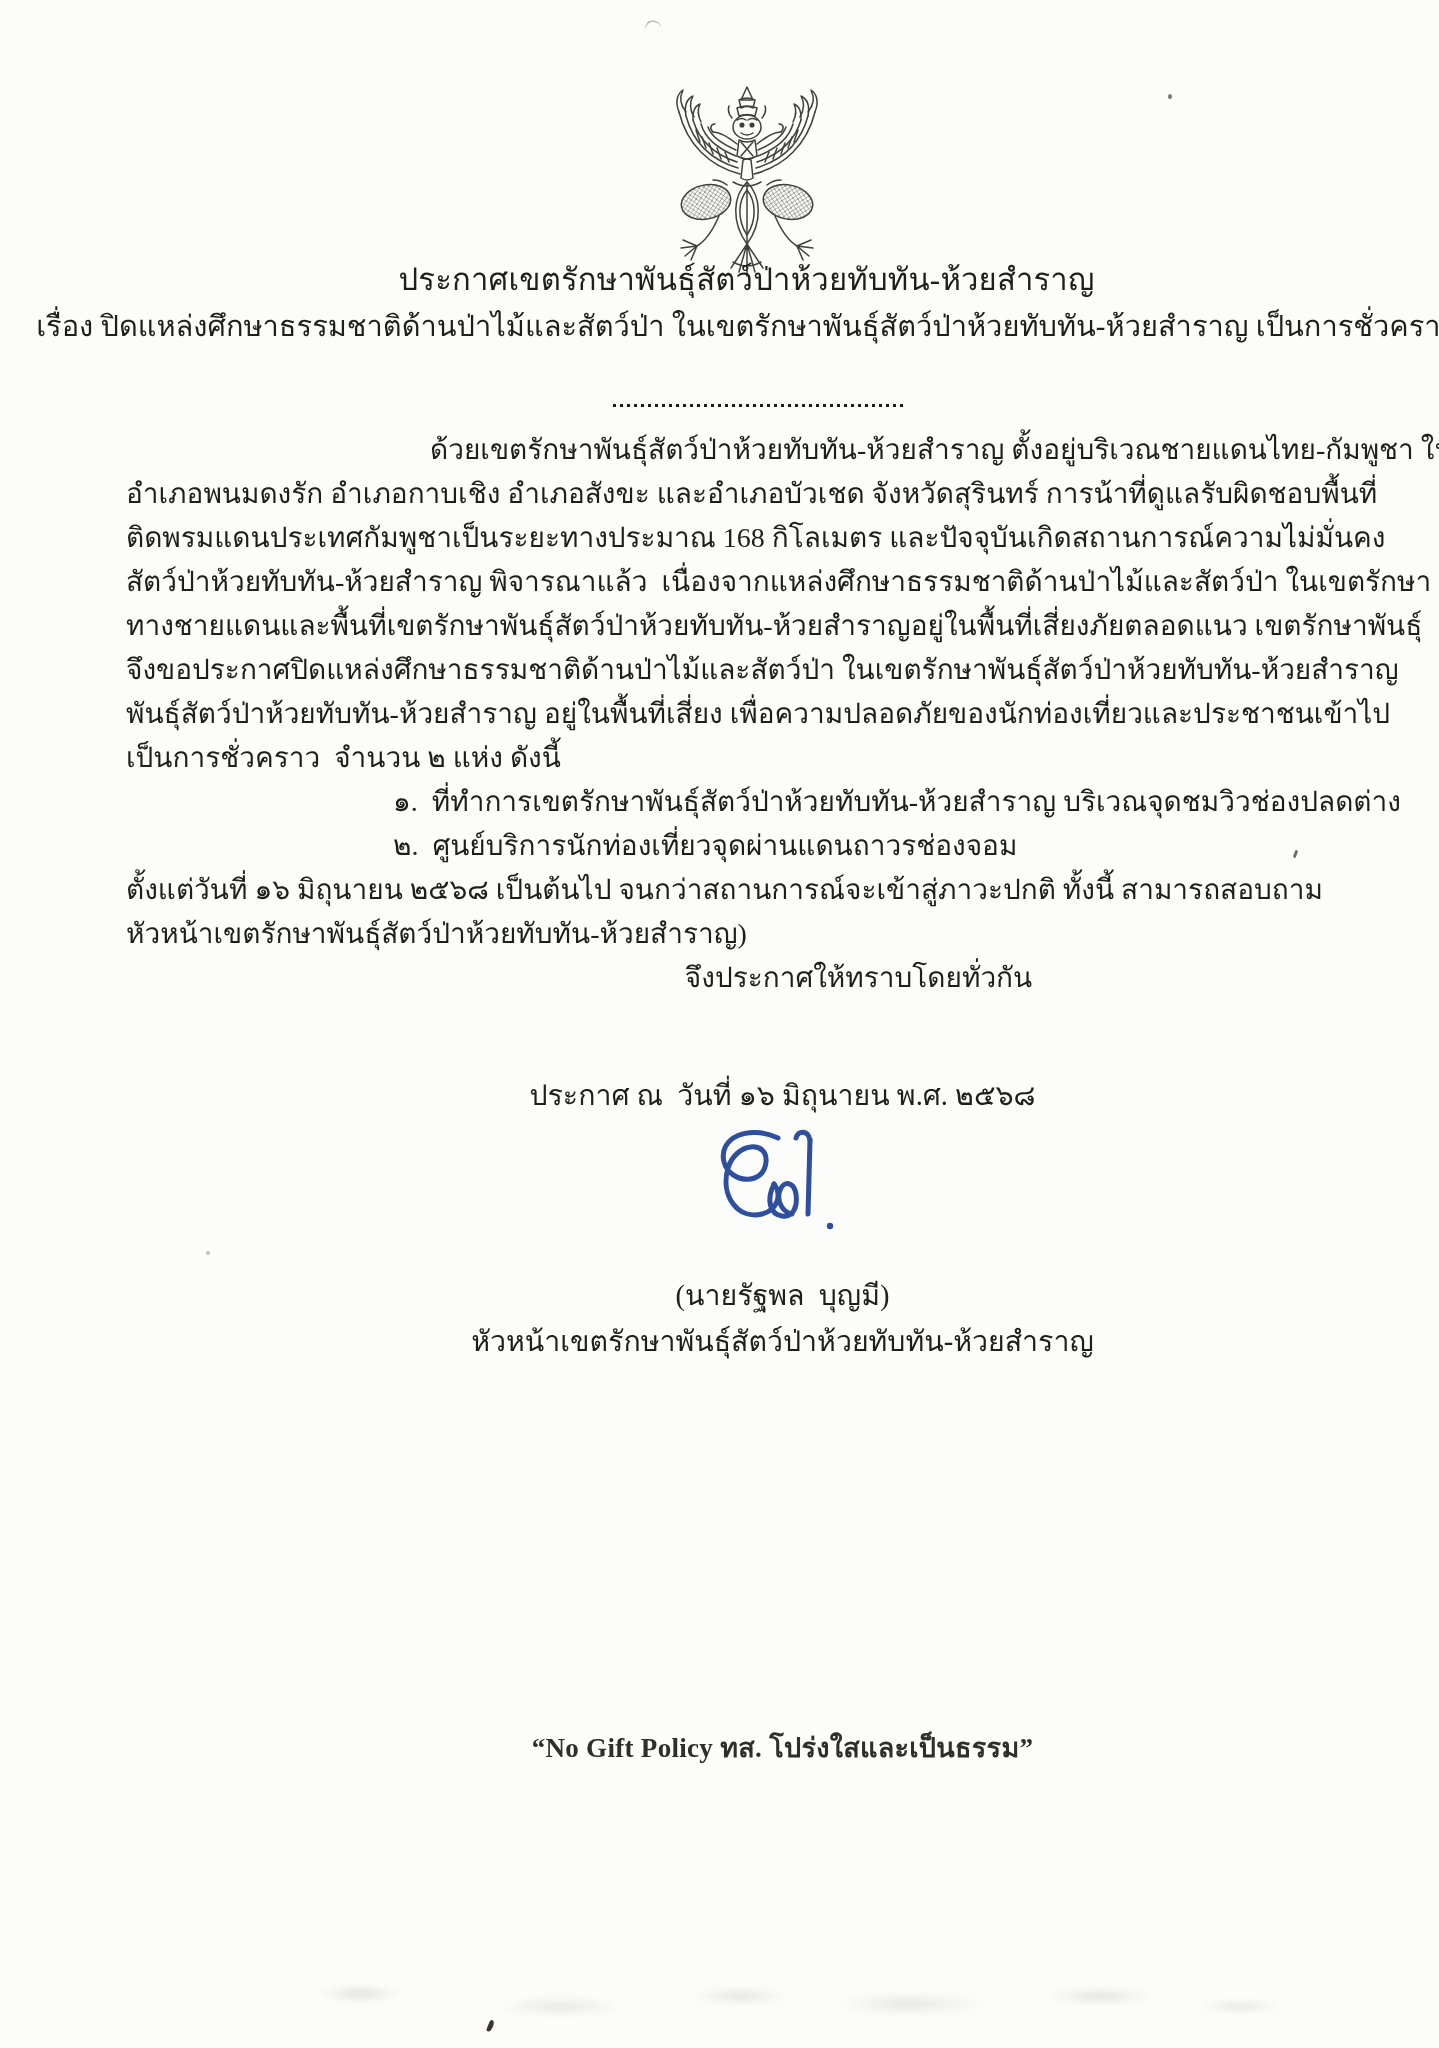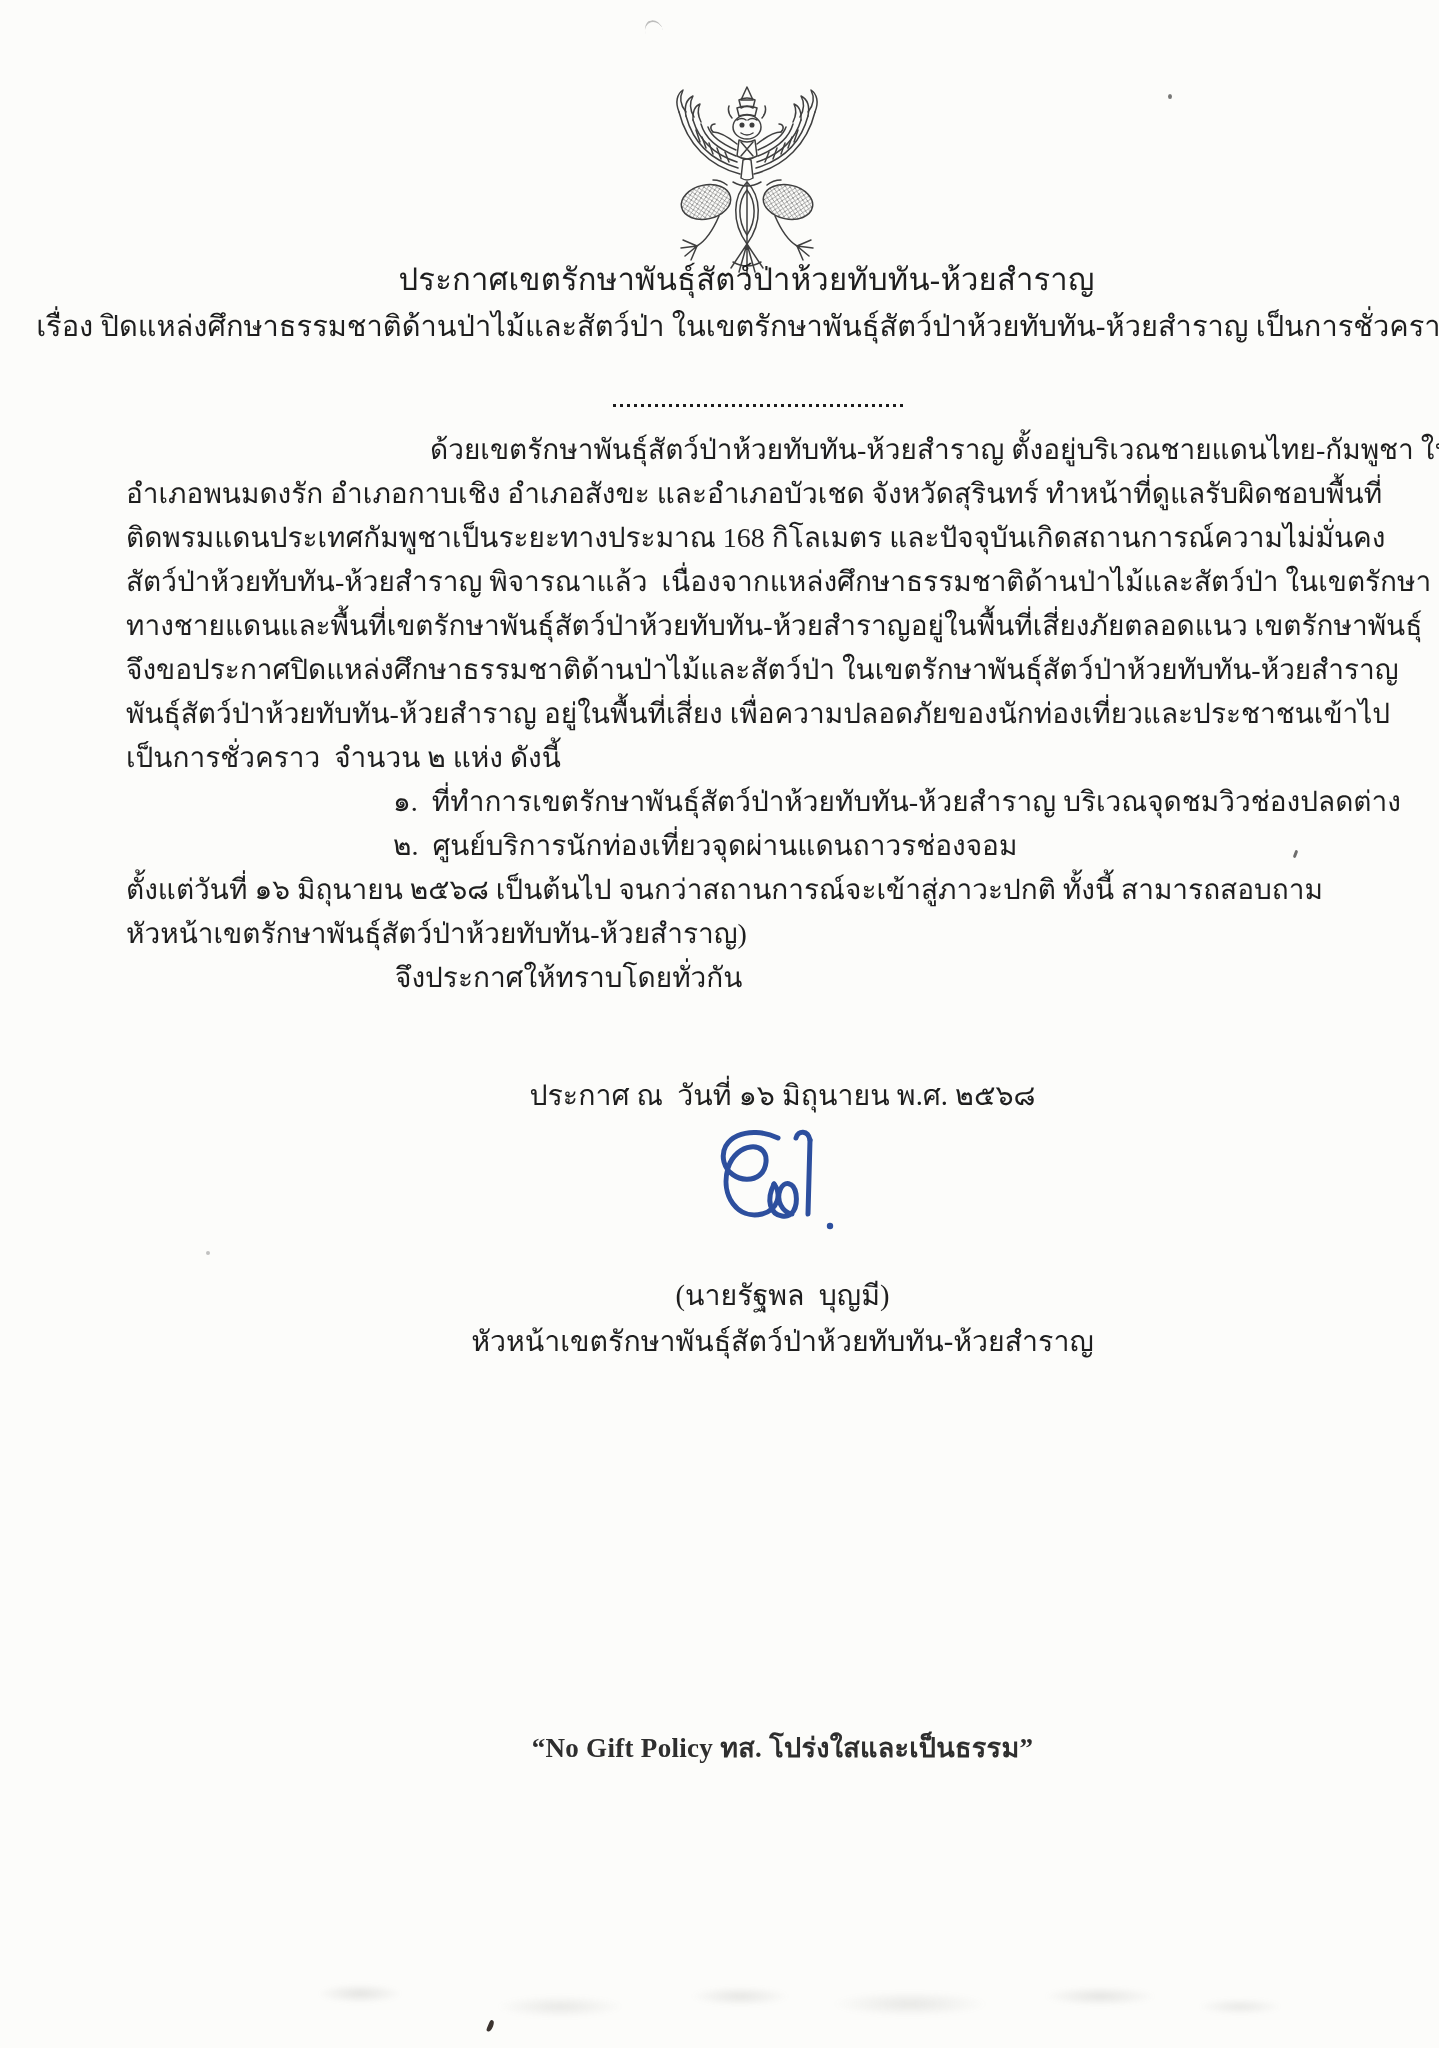--- a/index.html
+++ b/index.html
@@ -22,21 +22,21 @@
   .dots{
     position:absolute;top:402px;left:611px;width:294px;height:7px;
     background-image:radial-gradient(circle,#1c1c1c 1.7px,rgba(0,0,0,0) 1.9px);
     background-size:7px 7px;background-repeat:repeat-x;background-position:0 center;
   }
   
   .body-text{position:absolute;top:428px;left:126px;width:1196px;font-size:28px;}
   .line{height:44px;line-height:44px;white-space:nowrap;}
   .line.indent{text-indent:304px;}
   .line.item{padding-left:267px;}
-  .line.closing{padding-left:269px;}
+  .line.closing{padding-left:269px;text-align:center;}
   
   .centered{position:absolute;left:0;width:1439px;text-align:center;transform:translateX(63px);}
   .dateline{top:1072px;font-size:28.5px;}
   .signer-name{top:1272px;font-size:28.5px;}
   .signer-title{top:1318px;font-size:28.5px;}
   .footer-quote{top:1726px;font-size:27px;font-weight:600;color:#2e2e2e;letter-spacing:.3px;}
   
   .signature{position:absolute;left:678px;top:1126px;width:190px;height:136px;}
   
   .artifact{position:absolute;pointer-events:none;}
@@ -118,21 +118,21 @@
 
   <div class="title-block">
     <div class="title">ประกาศเขตรักษาพันธุ์สัตว์ป่าห้วยทับทัน-ห้วยสำราญ</div>
     <div class="subject">เรื่อง ปิดแหล่งศึกษาธรรมชาติด้านป่าไม้และสัตว์ป่า ในเขตรักษาพันธุ์สัตว์ป่าห้วยทับทัน-ห้วยสำราญ เป็นการชั่วคราว</div>
   </div>
 
   <div class="dots"></div>
 
   <div class="body-text">
     <div class="line indent">ด้วยเขตรักษาพันธุ์สัตว์ป่าห้วยทับทัน-ห้วยสำราญ ตั้งอยู่บริเวณชายแดนไทย-กัมพูชา ในพื้นที่</div>
-    <div class="line">อำเภอพนมดงรัก อำเภอกาบเชิง อำเภอสังขะ และอำเภอบัวเชด จังหวัดสุรินทร์ ทำหน้าที่ดูแลรับผิดชอบพื้นที่</div>
+    <div class="line">อำเภอพนมดงรัก อำเภอกาบเชิง อำเภอสังขะ และอำเภอบัวเชด จังหวัดสุรินทร์ การน้าที่ดูแลรับผิดชอบพื้นที่</div>
     <div class="line">ติดพรมแดนประเทศกัมพูชาเป็นระยะทางประมาณ 168 กิโลเมตร และปัจจุบันเกิดสถานการณ์ความไม่มั่นคง</div>
     <div class="line">สัตว์ป่าห้วยทับทัน-ห้วยสำราญ พิจารณาแล้ว &nbsp;เนื่องจากแหล่งศึกษาธรรมชาติด้านป่าไม้และสัตว์ป่า ในเขตรักษา</div>
     <div class="line">ทางชายแดนและพื้นที่เขตรักษาพันธุ์สัตว์ป่าห้วยทับทัน-ห้วยสำราญอยู่ในพื้นที่เสี่ยงภัยตลอดแนว เขตรักษาพันธุ์</div>
     <div class="line">จึงขอประกาศปิดแหล่งศึกษาธรรมชาติด้านป่าไม้และสัตว์ป่า ในเขตรักษาพันธุ์สัตว์ป่าห้วยทับทัน-ห้วยสำราญ</div>
     <div class="line">พันธุ์สัตว์ป่าห้วยทับทัน-ห้วยสำราญ อยู่ในพื้นที่เสี่ยง เพื่อความปลอดภัยของนักท่องเที่ยวและประชาชนเข้าไป</div>
     <div class="line">เป็นการชั่วคราว &nbsp;จำนวน ๒ แห่ง ดังนี้</div>
     <div class="line item">๑. &nbsp;ที่ทำการเขตรักษาพันธุ์สัตว์ป่าห้วยทับทัน-ห้วยสำราญ บริเวณจุดชมวิวช่องปลดต่าง</div>
     <div class="line item">๒. &nbsp;ศูนย์บริการนักท่องเที่ยวจุดผ่านแดนถาวรช่องจอม</div>
     <div class="line">ตั้งแต่วันที่ ๑๖ มิถุนายน ๒๕๖๘ เป็นต้นไป จนกว่าสถานการณ์จะเข้าสู่ภาวะปกติ ทั้งนี้ สามารถสอบถาม</div>
     <div class="line">หัวหน้าเขตรักษาพันธุ์สัตว์ป่าห้วยทับทัน-ห้วยสำราญ)</div>

